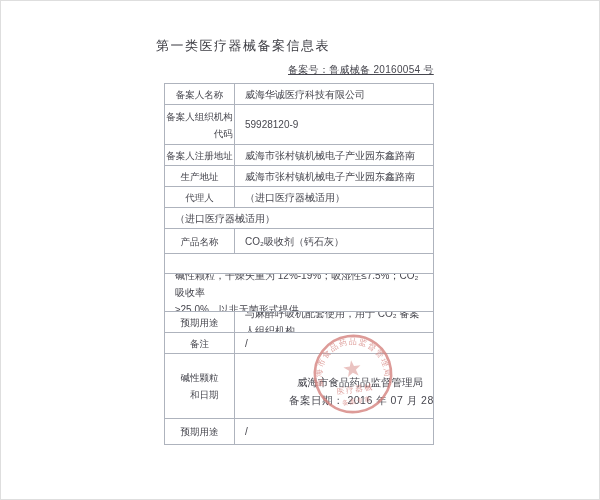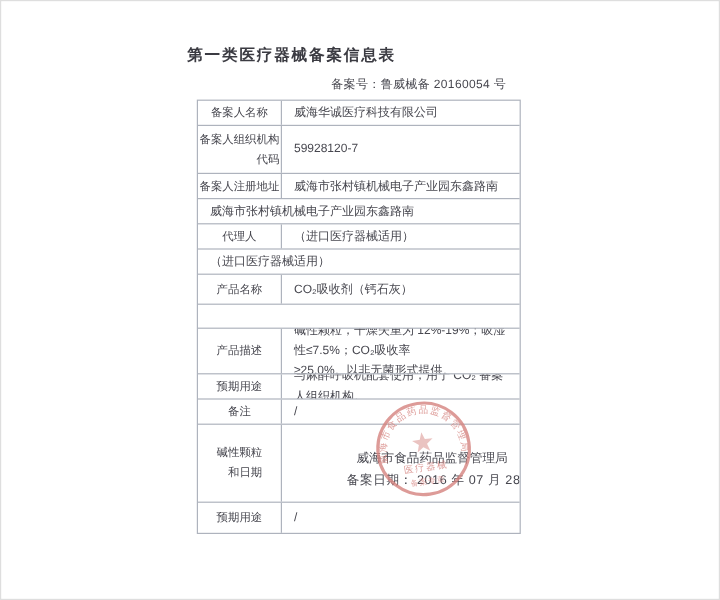--- a/index.html
+++ b/index.html
@@ -9,26 +9,26 @@
     background:var(--paper,#fff);
     box-sizing:border-box;
     border:1px solid #dedede;
     font-family:"Liberation Sans", sans-serif;
     color:var(--ink,#47474f);
     overflow:hidden;
   }
   .doc-title {
     position:absolute; top:36px; left:0; width:484px;
     text-align:center;
-    font-size:13px; font-weight:bold; letter-spacing:1.5px;
+    font-size:13px; font-weight:normal; letter-spacing:1.5px;
     color:var(--ink-dark,#3b3b42);
   }
   .filing-no {
-    position:absolute; top:62px; left:275px;
-    font-size:10px; letter-spacing:0.3px;
+    position:absolute; top:62px; left:287px;
+    font-size:10px; letter-spacing:0.3px;text-decoration:underline;
   }
   .info-table {
     position:absolute; left:163px; top:82px; width:268px;
     border:1px solid var(--line,#aeb3bd);
   }
   .row { display:flex; box-sizing:border-box; border-top:1px solid var(--line,#aeb3bd); }
   .row:first-child { border-top:none; }
   .r0{height:20px} .r1{height:40px} .r2{height:21px} .r3{height:21px}
   .r4{height:21px} .r5{height:21px} .r6{height:25px} .r7{height:20px}
   .r8{height:38px} .r9{height:21px} .r10{height:21px} .r11{height:65px}
@@ -73,29 +73,30 @@
   <div class="info-table">
 
     <div class="row r0">
       <div class="cl">备案人名称</div>
       <div class="cv">威海华诚医疗科技有限公司</div>
     </div>
 
     <div class="row r1">
       <div class="cl">备案人组织机构
 代码</div>
-      <div class="cv">59928120-7</div>
+      <div class="cv">59928120-9</div>
     </div>
 
     <div class="row r2">
       <div class="cl">备案人注册地址</div>
       <div class="cv">威海市张村镇机械电子产业园东鑫路南</div>
     </div>
 
     <div class="row r3">
+      <div class="cl">生产地址</div>
       <div class="cv">威海市张村镇机械电子产业园东鑫路南</div>
     </div>
 
     <div class="row r4">
       <div class="cl">代理人</div>
       <div class="cv">（进口医疗器械适用）</div>
     </div>
 
     <div class="row r5">
       <div class="cv">（进口医疗器械适用）</div>
@@ -103,21 +104,20 @@
 
     <div class="row r6">
       <div class="cl">产品名称</div>
       <div class="cv">CO₂吸收剂（钙石灰）</div>
     </div>
 
     <div class="row r7">
     </div>
 
     <div class="row r8">
-      <div class="cl">产品描述</div>
       <div class="cv">碱性颗粒，干燥失重为 12%-19%；吸湿性≤7.5%；CO₂吸收率
 ≥25.0%。以非无菌形式提供。</div>
     </div>
 
     <div class="row r9">
       <div class="cl">预期用途</div>
       <div class="cv">与麻醉呼吸机配套使用，用于 CO₂ 备案人组织机构。</div>
     </div>
 
     <div class="row r10">

